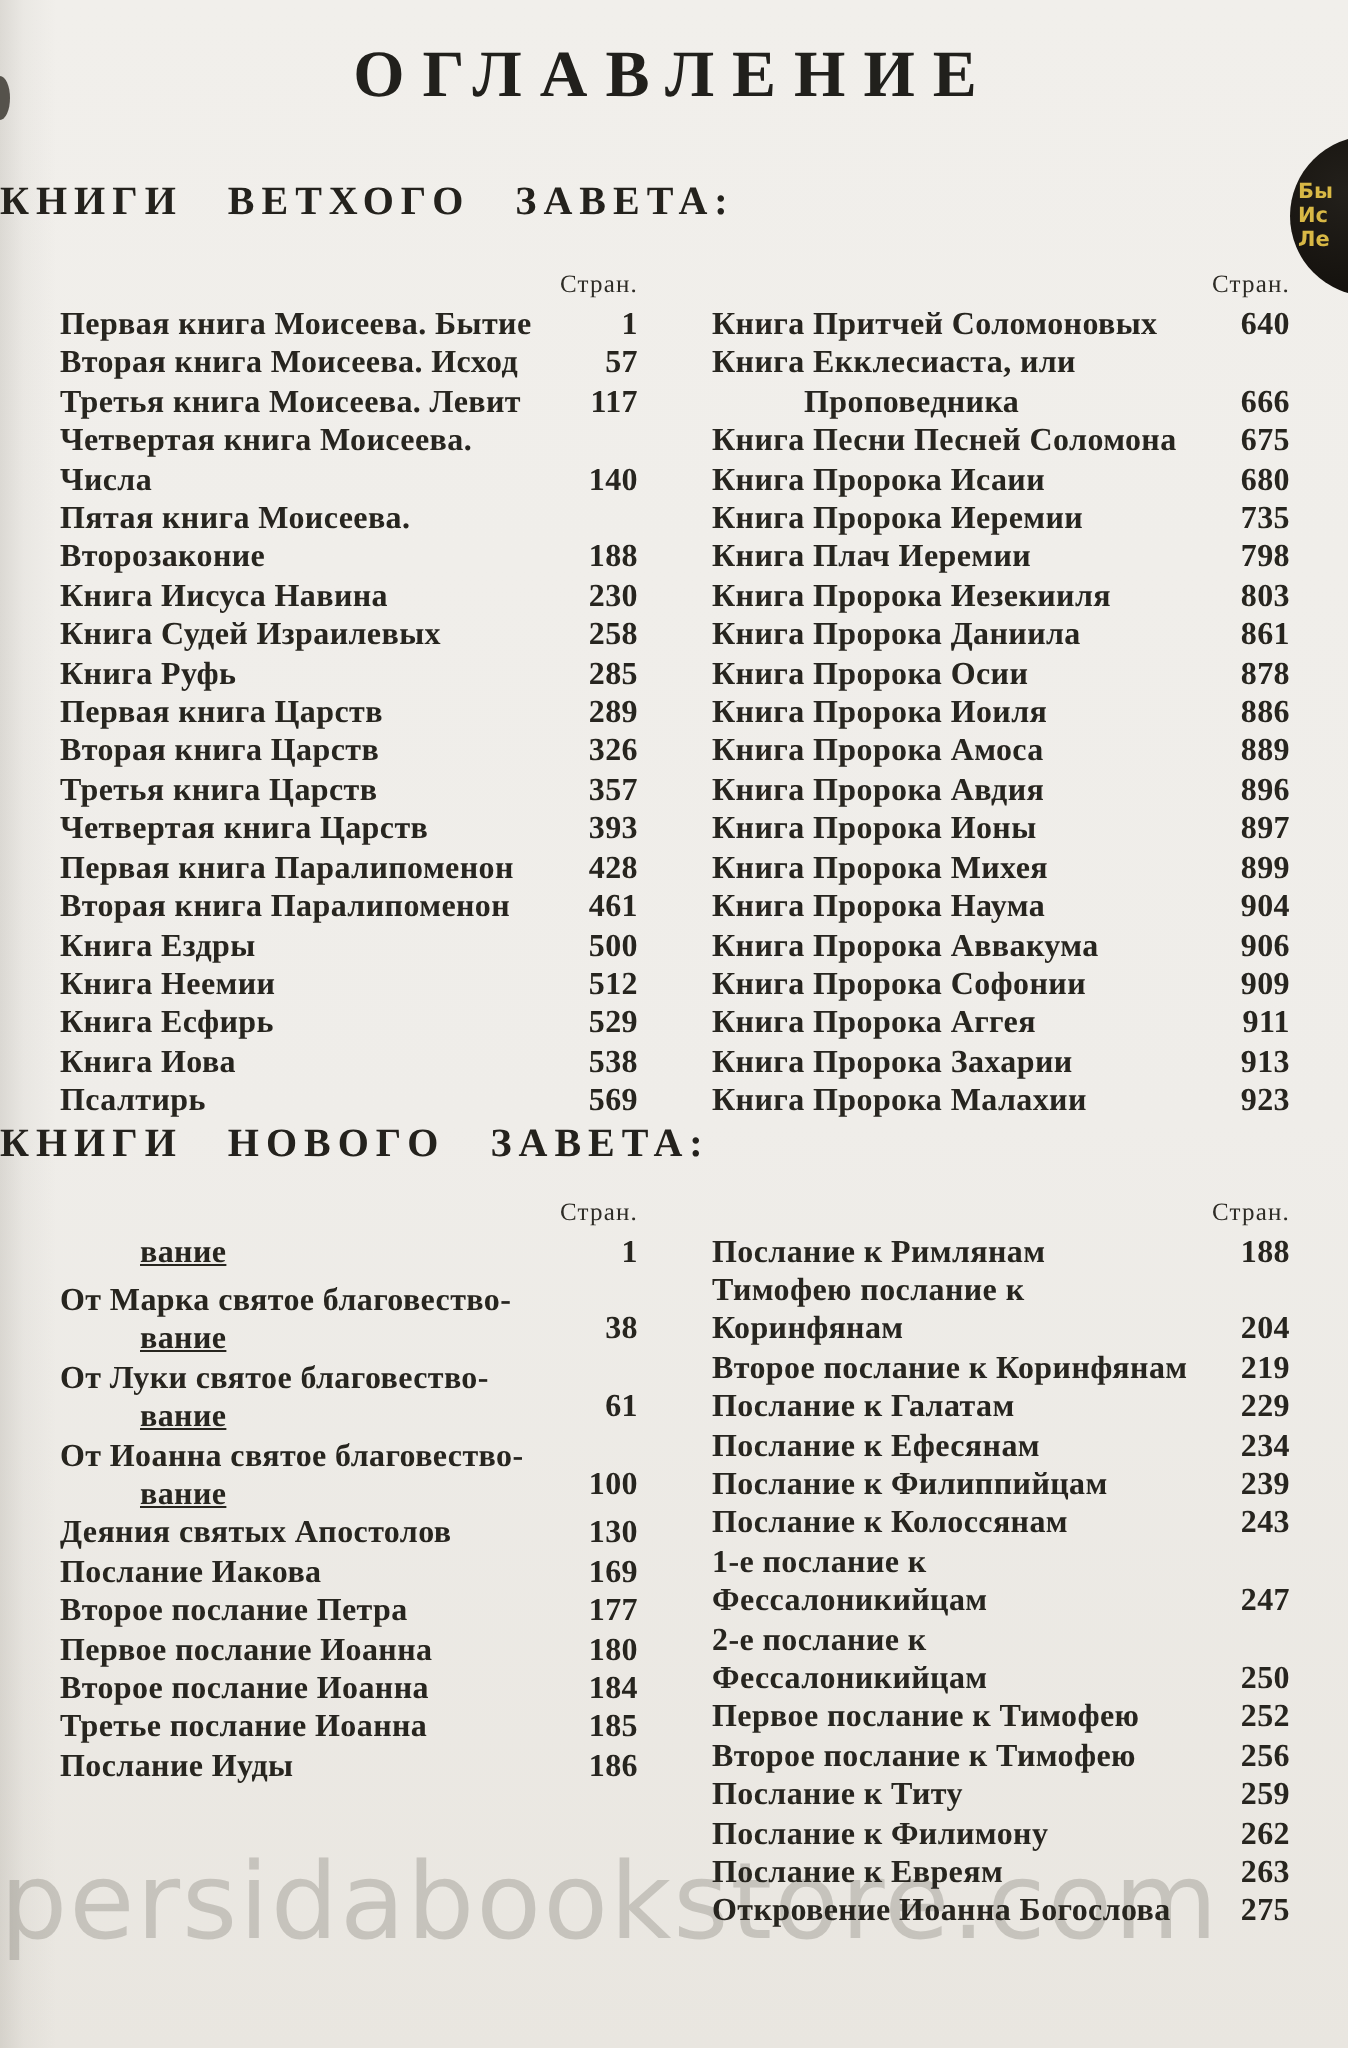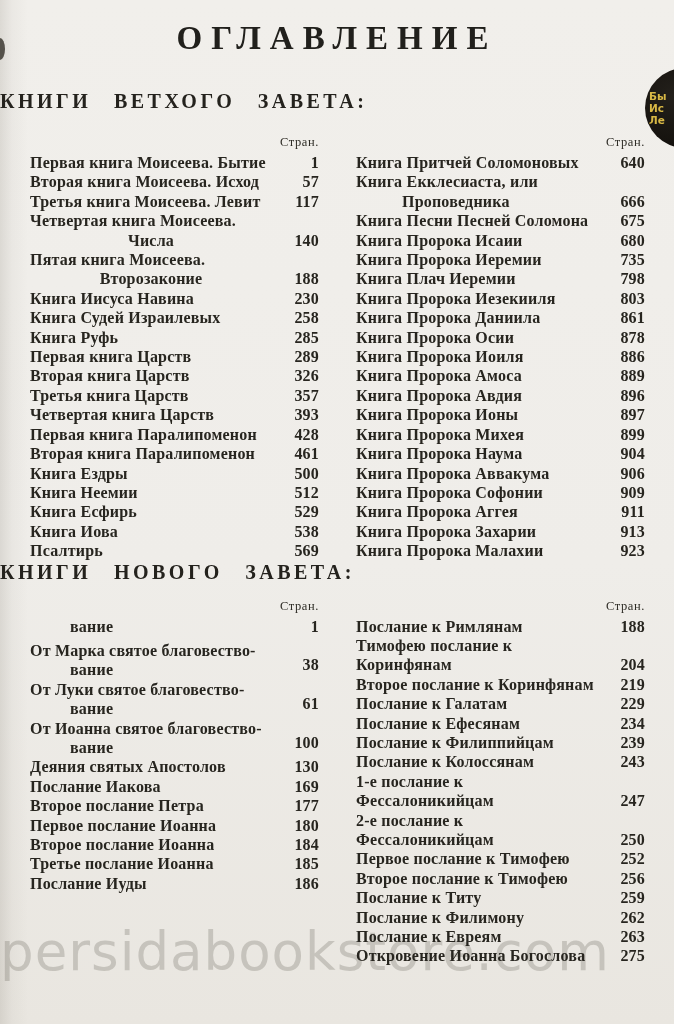--- a/index.html
+++ b/index.html
@@ -54,22 +54,22 @@
     margin-bottom:3px;
     color:#2e2c26;
   }
   .cols-ot .stran { margin-top:22px; }
   .cols-nt .stran { margin-top:15px; }
 
   .entry { display:flex; font-size:16px; font-weight:bold; line-height:19.4px; letter-spacing:0.2px; }
   .entry .lines { flex:1; min-width:0; }
   .entry .num { width:42px; text-align:right; align-self:flex-end; }
   .entry.two.indent .num { margin-bottom:5px; }
-  .l2.right  { text-align:center; padding-right:5px; }
-  .l2.indent { padding-left:40px; }
+  .l2.right  { text-align:left; padding-right:5px; }
+  .l2.indent { padding-left:40px;text-decoration:underline; }
   .l2.indent2{ padding-left:46px; }
 
   .watermark {
     position:absolute; left:0; right:0; top:921px;
     text-align:left;
     font-family:"DejaVu Sans", sans-serif;
     font-size:53px; font-weight:normal;
     letter-spacing:1px;
     color:rgba(116,111,102,0.30);
     pointer-events:none;

